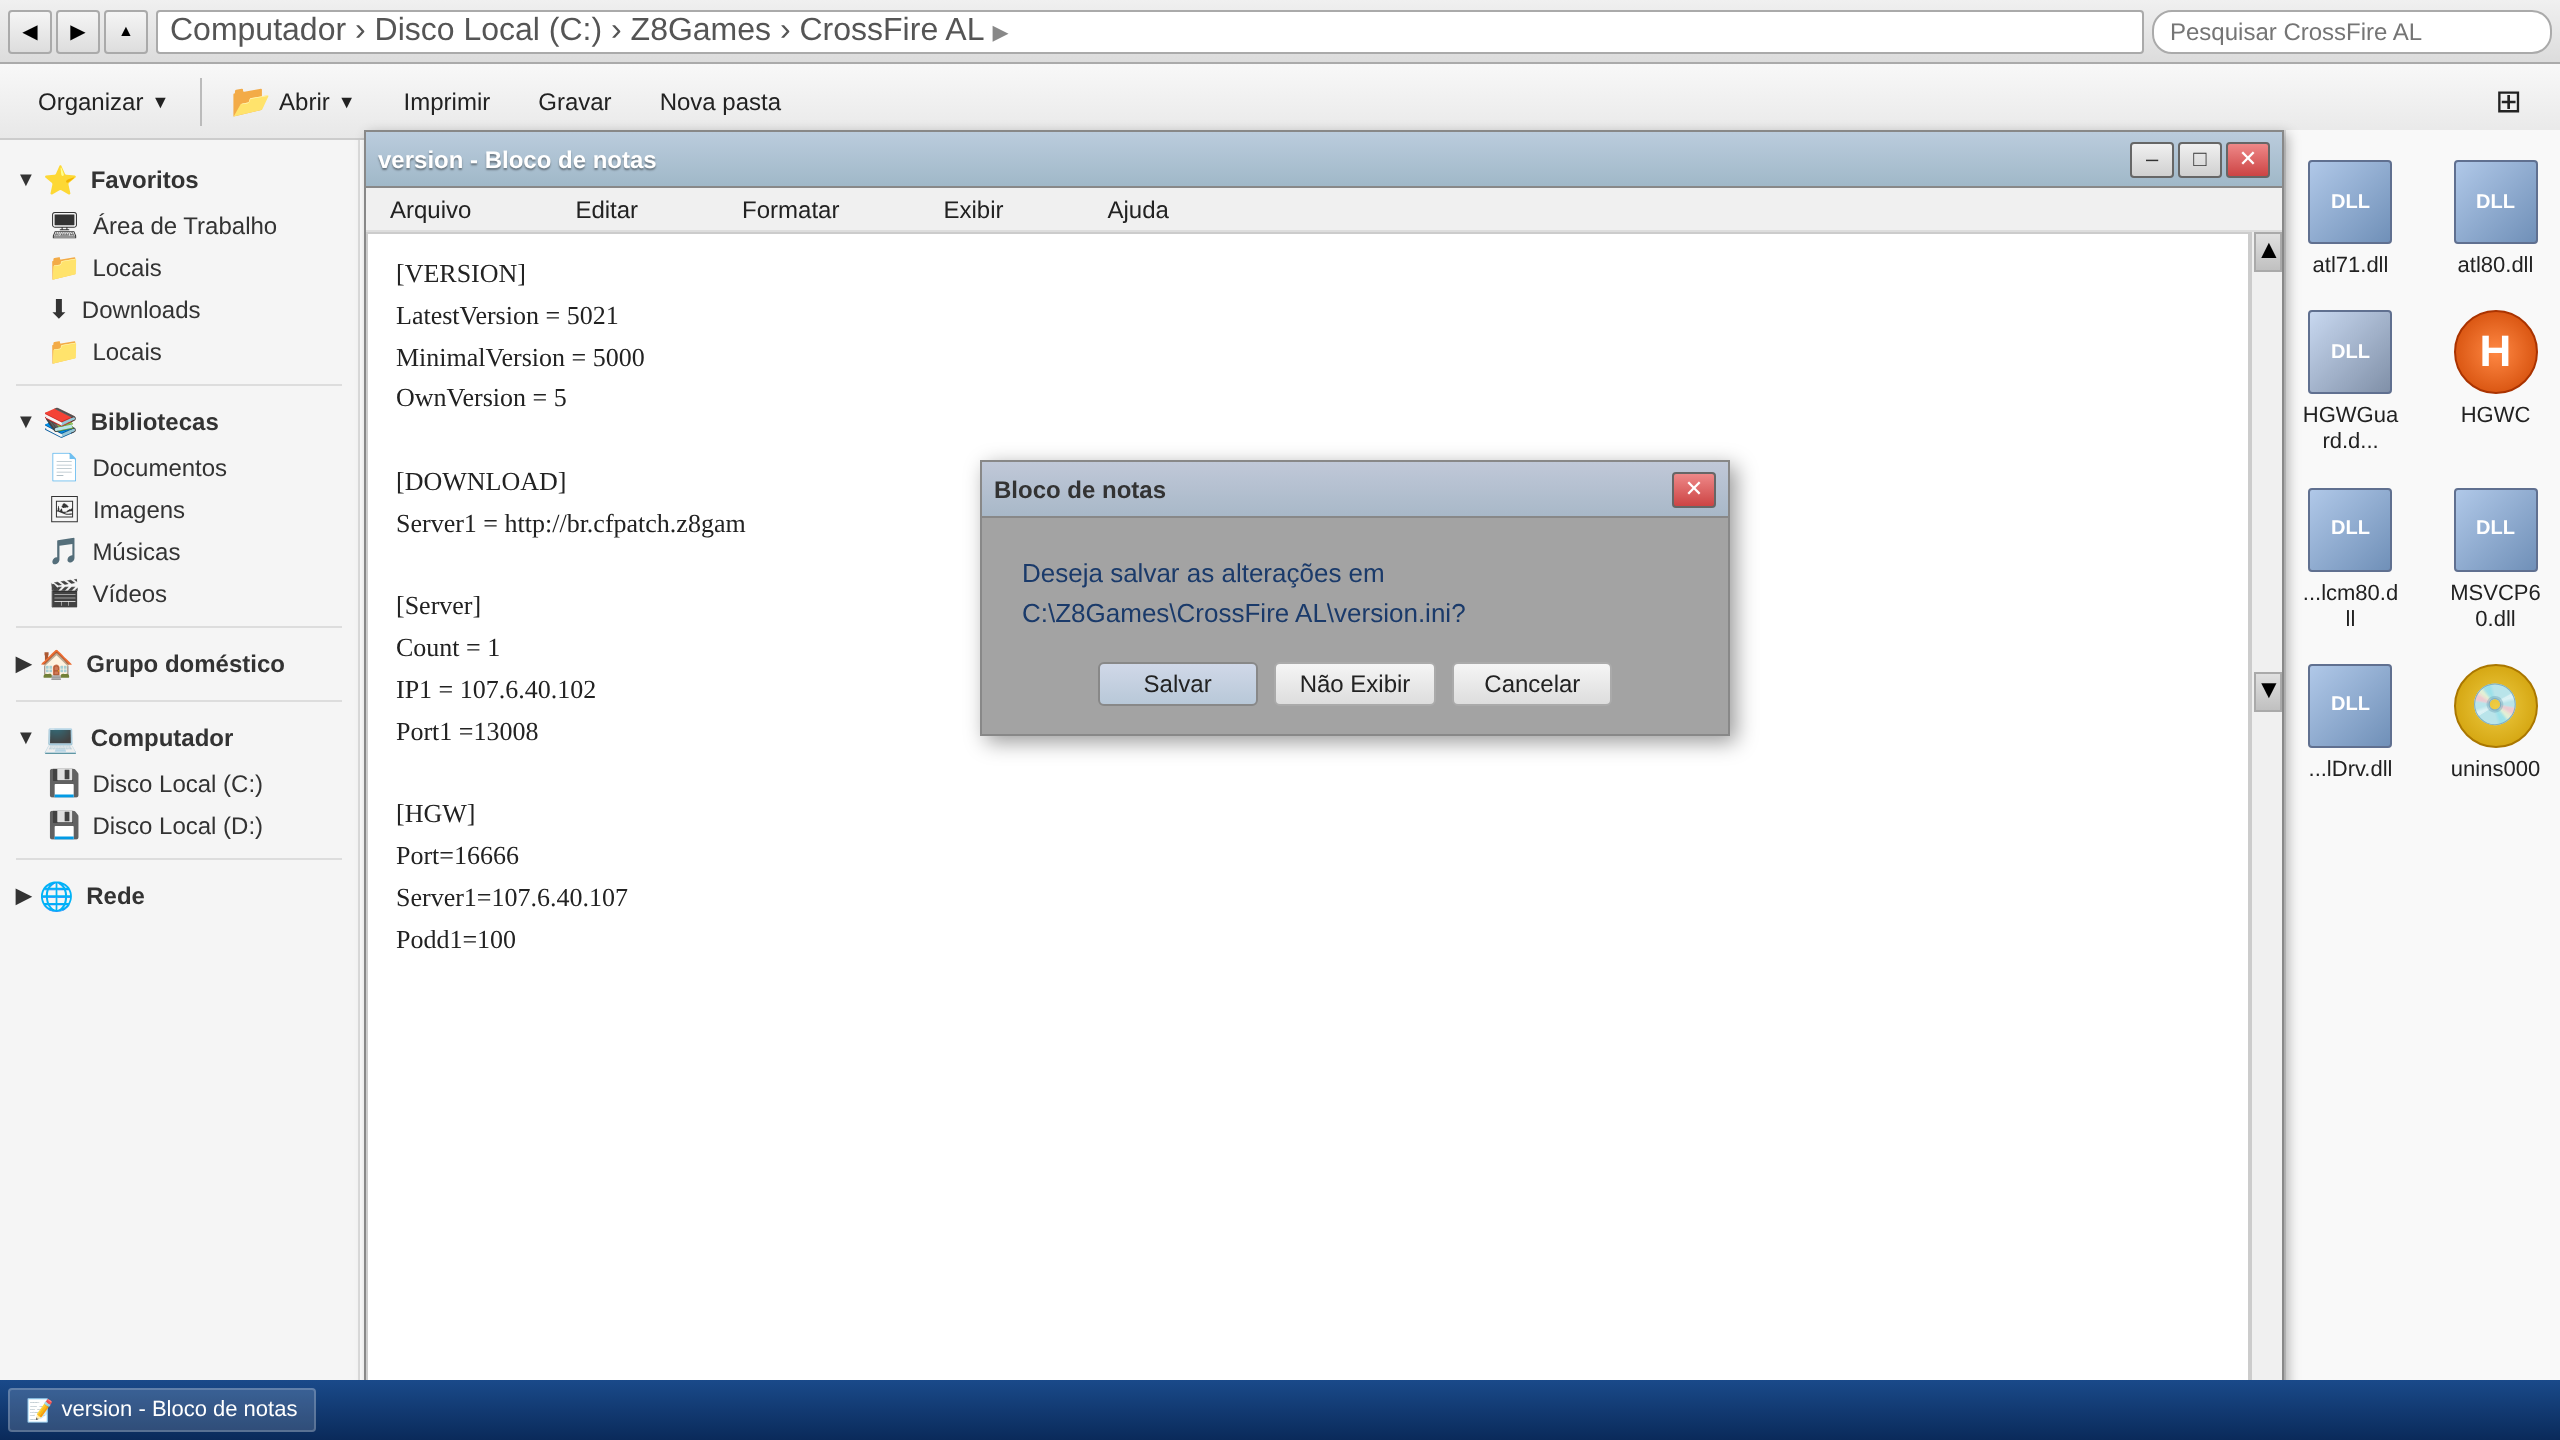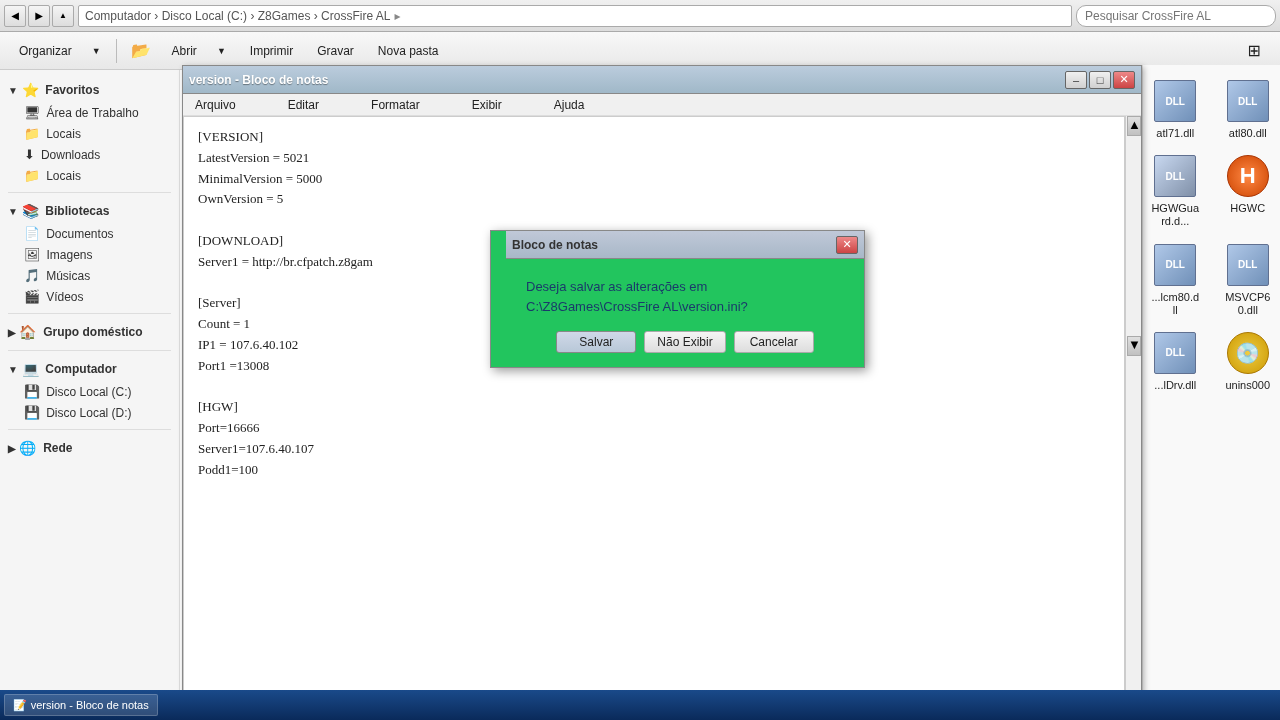--- a/index.html
+++ b/index.html
@@ -50,21 +50,21 @@
     }
     .breadcrumb-bar {
       flex: 1;
       height: 22px;
       background: #fff;
       border: 1px solid #aaa;
       border-radius: 2px;
       display: flex;
       align-items: center;
       padding: 0 6px;
-      font-size: 12px;
+      font-size: 16px;
       color: #333;
       text-align: center;
     }
     .breadcrumb-bar span { color: #555; }
     .search-bar {
       width: 200px;
       height: 22px;
       border: 1px solid #aaa;
       border-radius: 10px;
       padding: 0 8px;
@@ -85,21 +85,21 @@
     .toolbar-btn {
       height: 28px;
       padding: 0 10px;
       background: transparent;
       border: 1px solid transparent;
       border-radius: 3px;
       font-size: 12px;
       cursor: pointer;
       display: flex;
       align-items: center;
-      gap: 20px;
+      gap: 4px;
       color: #222;
     }
     .toolbar-sep {
       width: 1px; height: 24px;
       background: #bbb;
       margin: 0 2px;
     }
 
     
     .explorer-main {
@@ -297,24 +297,23 @@
       position: absolute;
       top: 0; left: 0;
       width: 100%; height: 100%;
       z-index: 100;
     }
     .dialog-box {
       position: absolute;
       top: 230px;
       left: 490px;
       width: 375px;
-      background: #22c55e;
+      background: #a3a3a3;
       border: 1px solid #888;
       box-shadow: 3px 3px 10px rgba(0,0,0,0.4);
-      padding-left: 15px;
     }
     .dialog-titlebar {
       height: 28px;
       background: linear-gradient(to bottom, #c0c8d8, #a8b8c8);
       display: flex;
       align-items: center;
       padding: 0 6px;
       border-bottom: 1px solid #888;
     }
     .dialog-titlebar .title {

